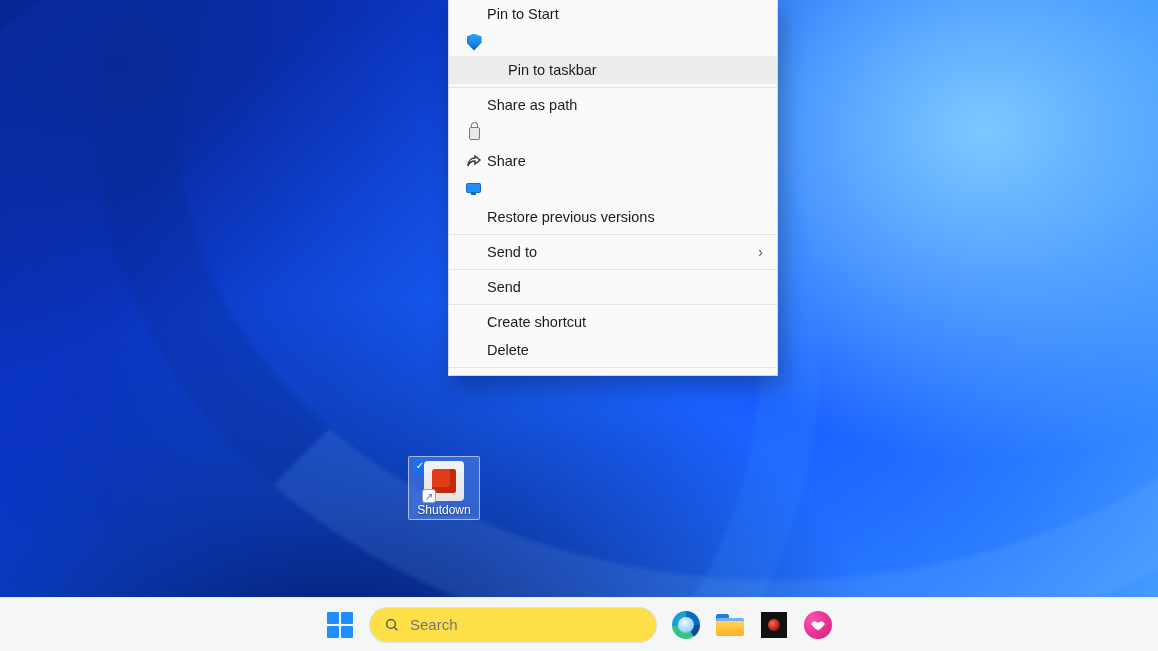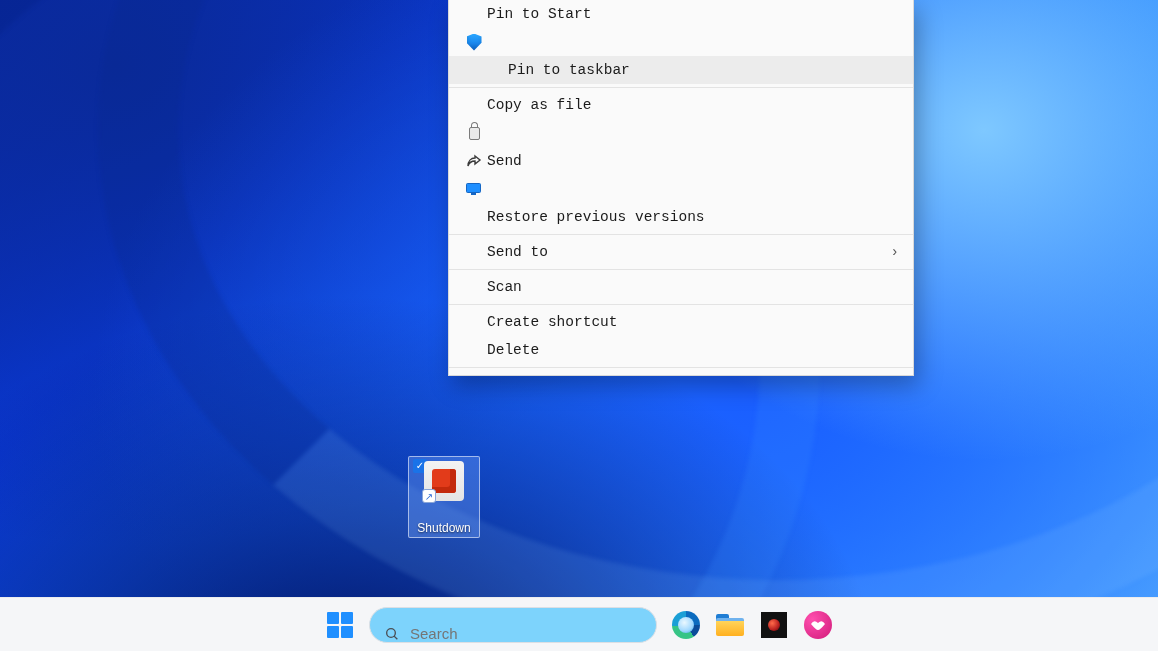--- a/index.html
+++ b/index.html
@@ -53,34 +53,33 @@
     content:""; width:24px; height:24px; background:#e23b1a; border-radius:3px;
     box-shadow: inset -6px -6px 0 #c32a0c;
   }
   .desktop-icon .glyph .arrow{
     position:absolute; left:-2px; bottom:-2px; width:14px; height:14px;
     background:#fff; border:1px solid #8aa6d8; border-radius:3px;
     display:flex; align-items:center; justify-content:center;
     color:#2d6cd6; font-size:10px;
   }
   .desktop-icon .label{
-    margin-top:20px; color:#fff; font-size:12px; text-shadow:0 1px 2px rgba(0,0,0,0.6);
+    margin-top:2px; color:#fff; font-size:12px; text-shadow:0 1px 2px rgba(0,0,0,0.6);
   }
 
   
   .context-menu{
     position:absolute; left:448px; top:0;
-    width:466px;
+    width:330px;
     background:#fafafa;
     border:1px solid #d9d9d9;
     border-top:none;
     box-shadow: 5px 10px 22px rgba(0,0,0,0.28);
     font-size:14.5px; color:#1b1b1b;
     padding-bottom:4px;
-    font-family:Liberation Mono, monospace;
   }
   .context-menu .item{
     display:flex; align-items:center;
     height:28px; padding:0 14px 0 12px;
     position:relative;
     cursor:default;
   }
   .context-menu .item.hovered{ background:#ececec;padding-left:33px; }
   .context-menu .icon-slot{
     width:26px; display:flex; justify-content:center; align-items:center;
@@ -106,22 +105,22 @@
     position:absolute; left:0; right:0; bottom:0; height:54px;
     background:#f5f6f8; border-top:1px solid rgba(0,0,0,.04);
     display:flex; justify-content:center; align-items:center; gap:14px;
   }
   .tb-icon{ width:30px; height:30px; display:flex; align-items:center; justify-content:center; border-radius:4px; cursor:pointer;}
   
   .winlogo{ width:26px; height:26px; display:grid; grid-template:1fr 1fr/1fr 1fr; gap:2px;}
   .winlogo span{ background:#1f8fff; border-radius:1px;}
   
   .search{
-    height:36px; width:288px; border-radius:20px; background:#7dd3fc;
-    border:1px solid #dcdfe4; display:flex; align-items:flex-end; gap:10px;
+    height:36px; width:288px; border-radius:20px; background:#fde047;
+    border:1px solid #dcdfe4; display:flex; align-items:center; gap:10px;
     padding:0 14px; color:#6a6d73;
   }
   .search .mag{ width:16px; height:16px; }
   .search input{ border:none; outline:none; background:transparent; font-size:15px; color:#6a6d73; flex:1; }
   
   .edge{ width:28px; height:28px; border-radius:50%;
     background: conic-gradient(from 200deg,#36c486 0 18%,#1a9fd6 18% 45%,#0b6bbf 45% 70%,#0a4c9a 70% 85%,#36c486 85% 100%);
     position:relative;}
   .edge::after{content:"";position:absolute;inset:6px;border-radius:50%;background:radial-gradient(circle at 40% 35%,#eaf8ff,#9fd8ff 60%,#2c9bdc);}
   
@@ -158,36 +157,36 @@
         <span class="ic-shield"></span>
       </span>
     </div>
     <div class="item hovered">
       <span class="icon-slot"></span>
       <span class="txt">Pin to taskbar</span>
     </div>
     <hr>
     <div class="item">
       <span class="icon-slot"></span>
-      <span class="txt">Copy as file</span>
+      <span class="txt">Share as path</span>
     </div>
     <div class="item">
       <span class="icon-slot">
         <span class="ic-lock"></span>
       </span>
     </div>
     <div class="item">
       <span class="icon-slot">
         <span class="ic-share">
           <svg width="16" height="14" viewBox="0 0 16 14" fill="none" stroke="#3a3a3a" stroke-width="1.4">
             <path d="M9 2 L14 6 L9 10 V7 C5 7 3 9 2 12 C2 7 5 4 9 4 Z" fill="none"></path>
           </svg>
         </span>
       </span>
-      <span class="txt">Send</span>
+      <span class="txt">Share</span>
     </div>
     <div class="item">
       <span class="icon-slot">
         <span class="ic-monitor">
           <svg width="17" height="13" viewBox="0 0 17 13">
             <rect x="0.5" y="0.5" width="14" height="9" rx="1" fill="#1f8fff" stroke="#1566c4"></rect>
             <rect x="5" y="10" width="5" height="2" fill="#1566c4"></rect>
           </svg>
         </span>
       </span>
@@ -198,21 +197,21 @@
     </div>
     <hr>
     <div class="item">
       <span class="icon-slot"></span>
       <span class="txt">Send to</span>
       <span class="chev">›</span>
     </div>
     <hr>
     <div class="item">
       <span class="icon-slot"></span>
-      <span class="txt">Scan</span>
+      <span class="txt">Send</span>
     </div>
     <hr>
     <div class="item">
       <span class="icon-slot"></span>
       <span class="txt">Create shortcut</span>
     </div>
     <div class="item">
       <span class="icon-slot"></span>
       <span class="txt">Delete</span>
     </div>

